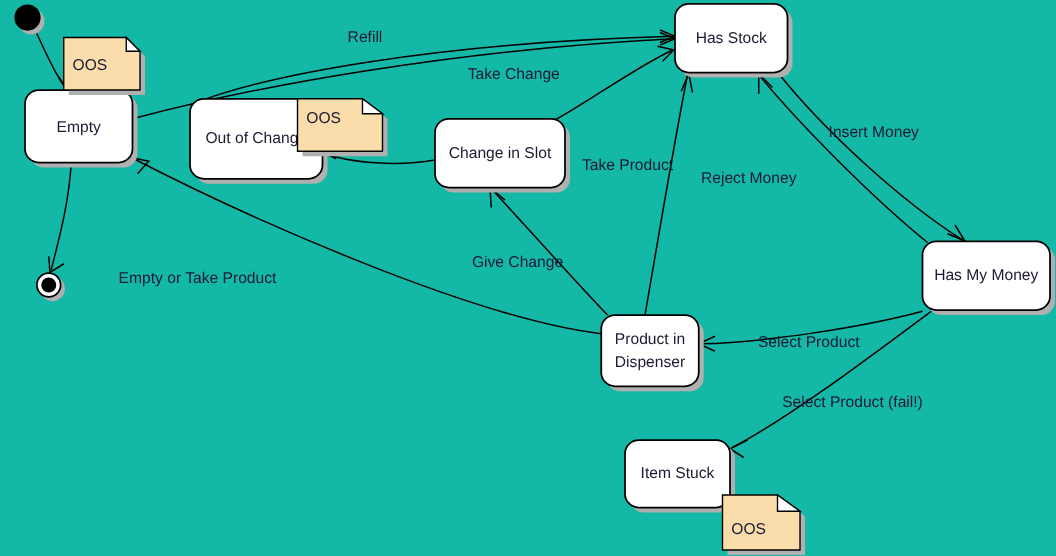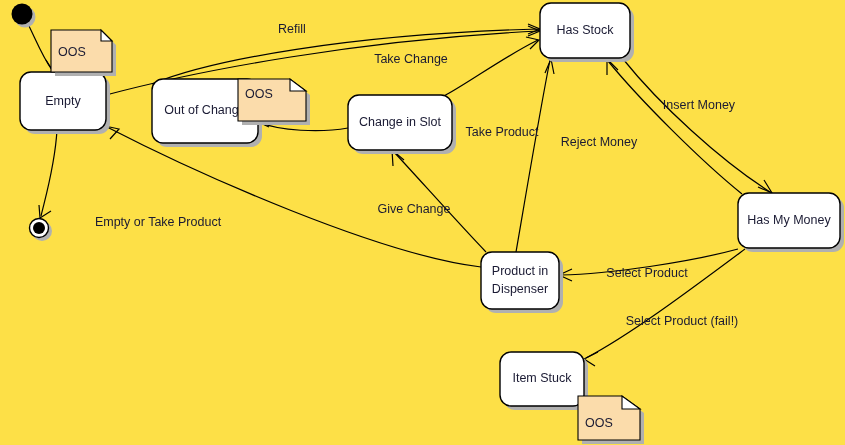--- a/index.html
+++ b/index.html
@@ -10,21 +10,21 @@
   body {
     width: 845px;
     height: 445px;
     font-family: "Liberation Sans", sans-serif;
     overflow: hidden;
   }
   #diagram-root {
     position: relative;
     width: 845px;
     height: 445px;
-    background: #fde047;
+    background: #14b8a6;
   }
   svg#state-diagram {
     display: block;
     width: 845px;
     height: 445px;
   }
   .state-box-rect {
     fill: #ffffff;
     stroke: #000000;
     stroke-width: 1.4;

